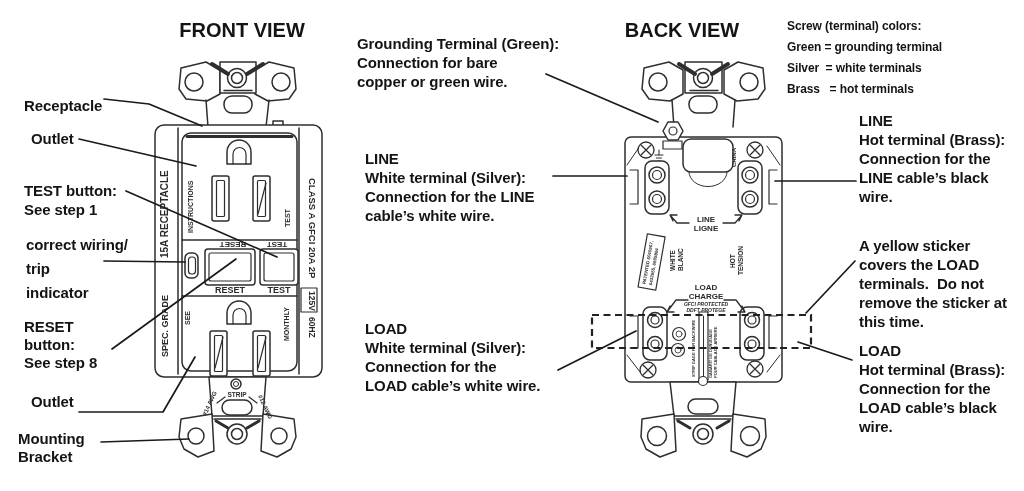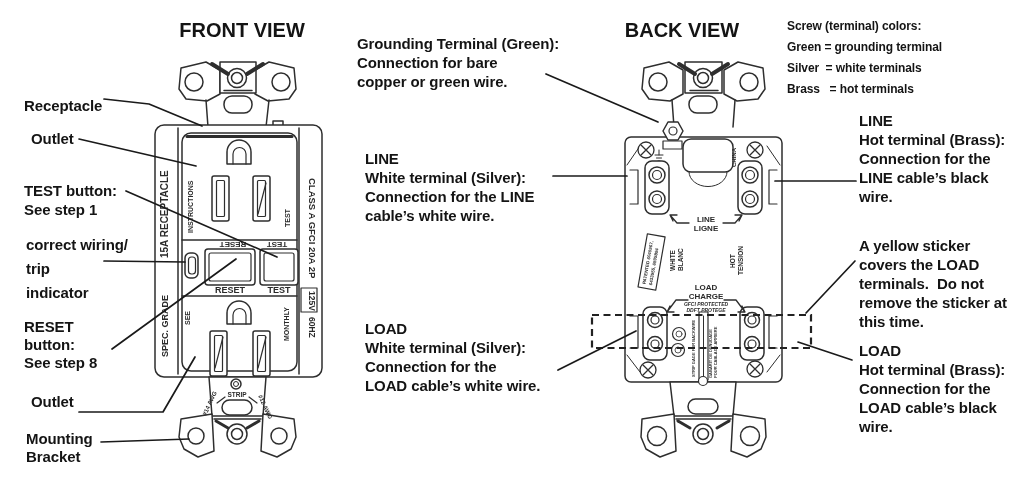--- a/index.html
+++ b/index.html
@@ -280,21 +280,21 @@
   <div class="lbl" style="left:31px;top:129px">Outlet</div>
   <div class="lbl" style="left:24px;top:181px">TEST button:
 See step 1</div>
   <div class="lbl" style="left:26px;top:233px;line-height:24px">correct wiring/
 trip
 indicator</div>
   <div class="lbl" style="left:24px;top:318px;line-height:18px">RESET
 button:
 See step 8</div>
   <div class="lbl" style="left:31px;top:392px">Outlet</div>
-  <div class="lbl" style="left:26px;top:430px;line-height:18px">Mounting
+  <div class="lbl" style="left:18px;top:430px;line-height:18px">Mounting
 Bracket</div>
 
   <div class="lbl" style="left:357px;top:34px">Grounding Terminal (Green):
 Connection for bare
 copper or green wire.</div>
   <div class="lbl" style="left:365px;top:149px">LINE
 White terminal (Silver):
 Connection for the LINE
 cable’s white wire.</div>
   <div class="lbl" style="left:365px;top:319px">LOAD

